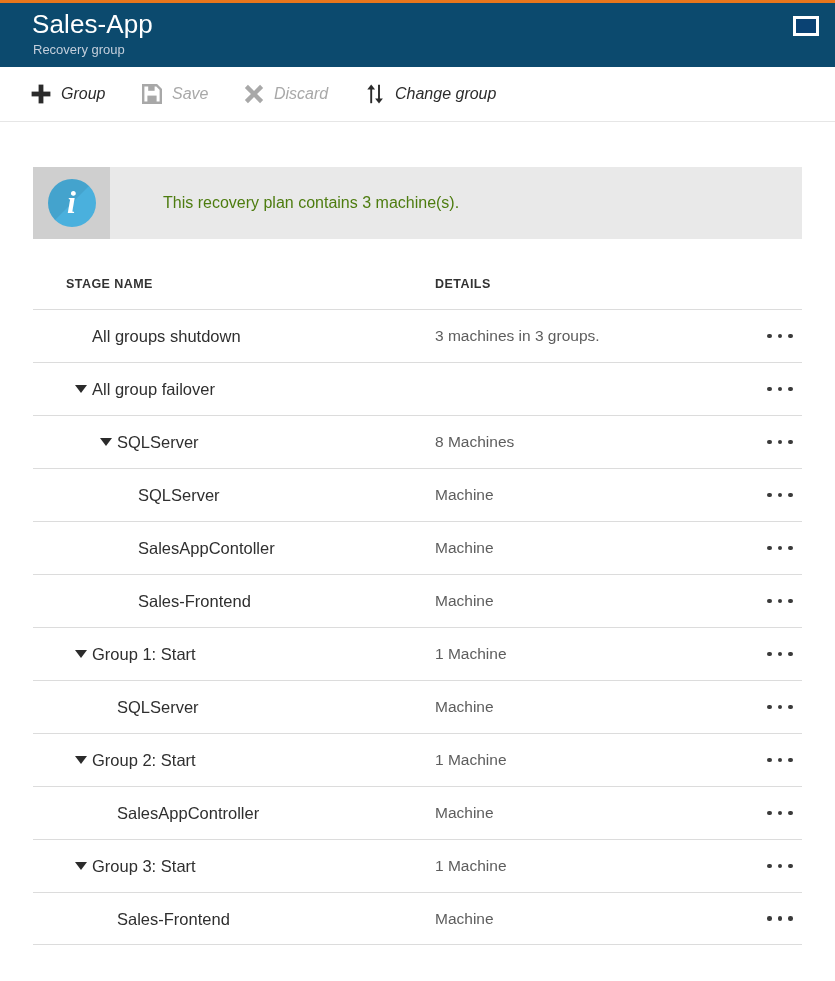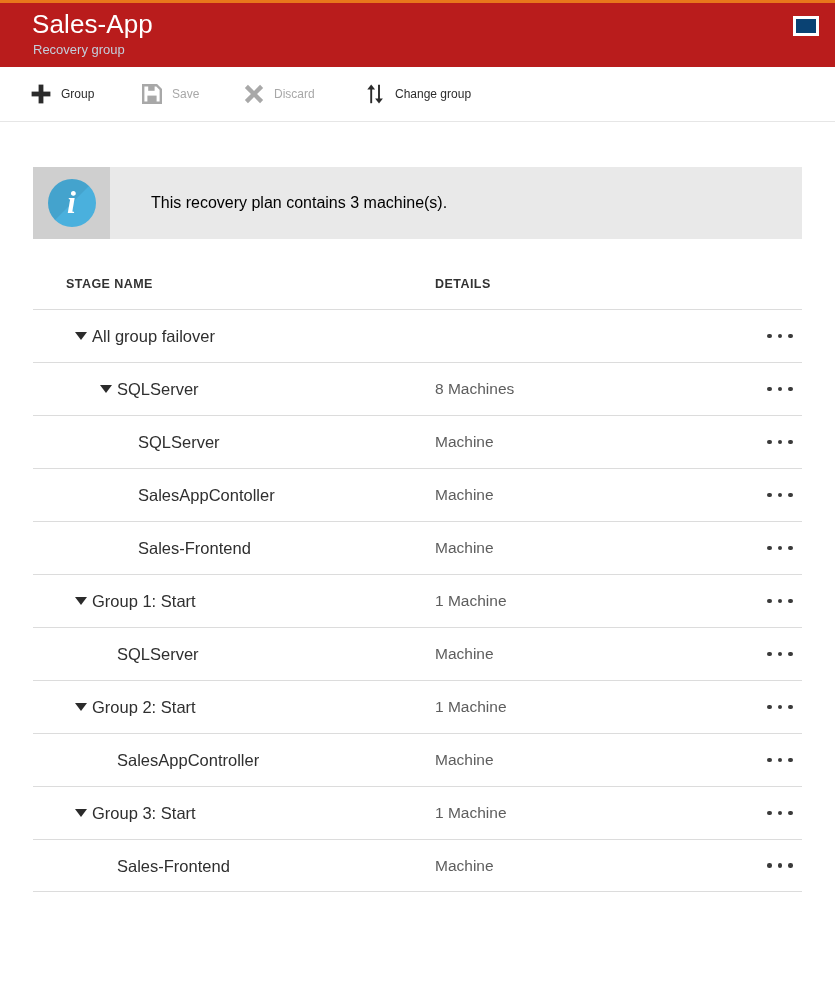--- a/index.html
+++ b/index.html
@@ -30,21 +30,21 @@
     height: 3px;
     background: #e8761b;
   }
 
   
   .header {
     position: absolute;
     top: 3px; left: 0;
     width: 835px;
     height: 64px;
-    background: #b91c1c;
+    background: #0c4a6e;
   }
   .header-title {
     position: absolute;
     left: 32px;
     top: 5px;
     font-size: 26px;
     font-weight: 400;
     color: #ffffff;
     letter-spacing: 0.1px;
     line-height: 32px;
@@ -94,24 +94,25 @@
     top: 0;
     height: 54px;
     display: flex;
     align-items: center;
     gap: 9px;
     cursor: pointer;
     user-select: none;
   }
   .tb-item.disabled { cursor: default; }
   .tb-label {
-    font-size: 12px;
+    font-size: 16px;
     line-height: 20px;
     color: #2c2c2c;
     white-space: nowrap;
+    font-style: italic;
   }
   .tb-item.disabled .tb-label { color: #a8a8a8; }
   .tb-icon {
     position: relative;
     width: 22px;
     height: 22px;
     flex: 0 0 22px;
   }
   .tb-icon svg { display: block; }
 
@@ -161,23 +162,23 @@
     display: flex;
     align-items: center;
     justify-content: center;
     line-height: 1;
     padding-bottom: 2px;
     box-sizing: border-box;
   }
   .info-text {
     display: flex;
     align-items: center;
-    padding-left: 41px;
+    padding-left: 53px;
     font-size: 16px;
-    color: #000000;
+    color: #4d7c0f;
     line-height: 20px;
   }
 
   
   .table {
     position: absolute;
     left: 33px;
     top: 267px;
     width: 769px;
   }
@@ -337,20 +338,29 @@
     <div class="info-text">This recovery plan contains 3 machine(s).</div>
   </div>
 
   <div class="table">
     <div class="table-head">
       <div class="th th-stage">STAGE NAME</div>
       <div class="th th-details">DETAILS</div>
     </div>
     <div id="rows">
         <div class="row lvl-1">
+          <span class="row-name">All groups shutdown</span>
+          <span class="row-details">3 machines in 3 groups.</span>
+          <span class="row-menu">
+            <i></i>
+            <i></i>
+            <i></i>
+          </span>
+        </div>
+        <div class="row lvl-1">
           <span class="row-caret"></span>
           <span class="row-name">All group failover</span>
           <span class="row-details"></span>
           <span class="row-menu">
             <i></i>
             <i></i>
             <i></i>
           </span>
         </div>
         <div class="row lvl-2">

